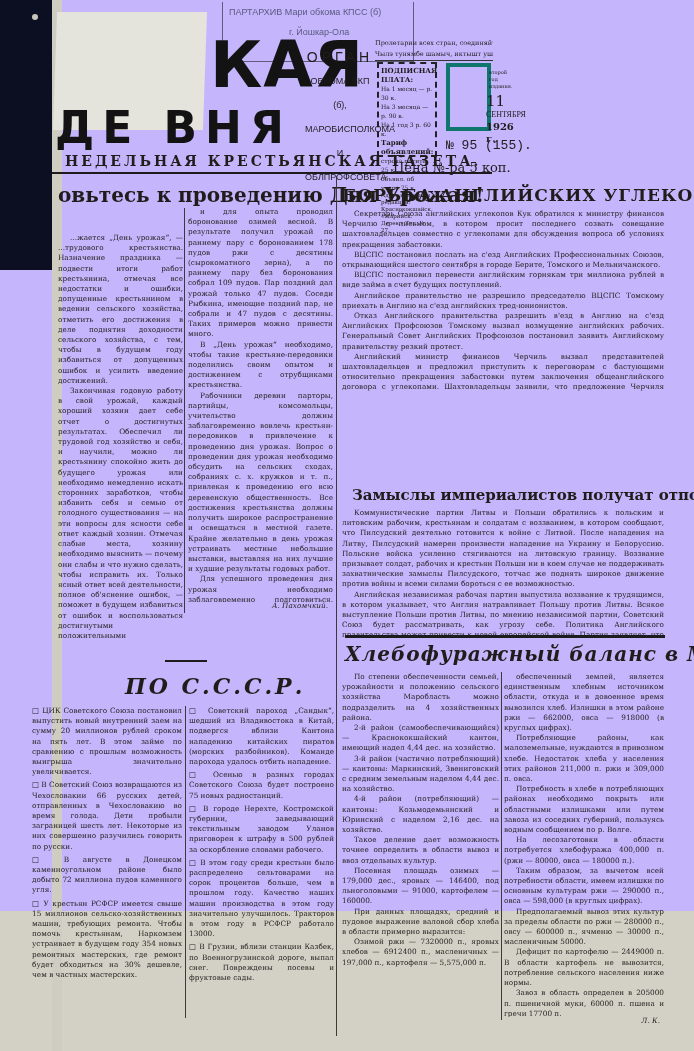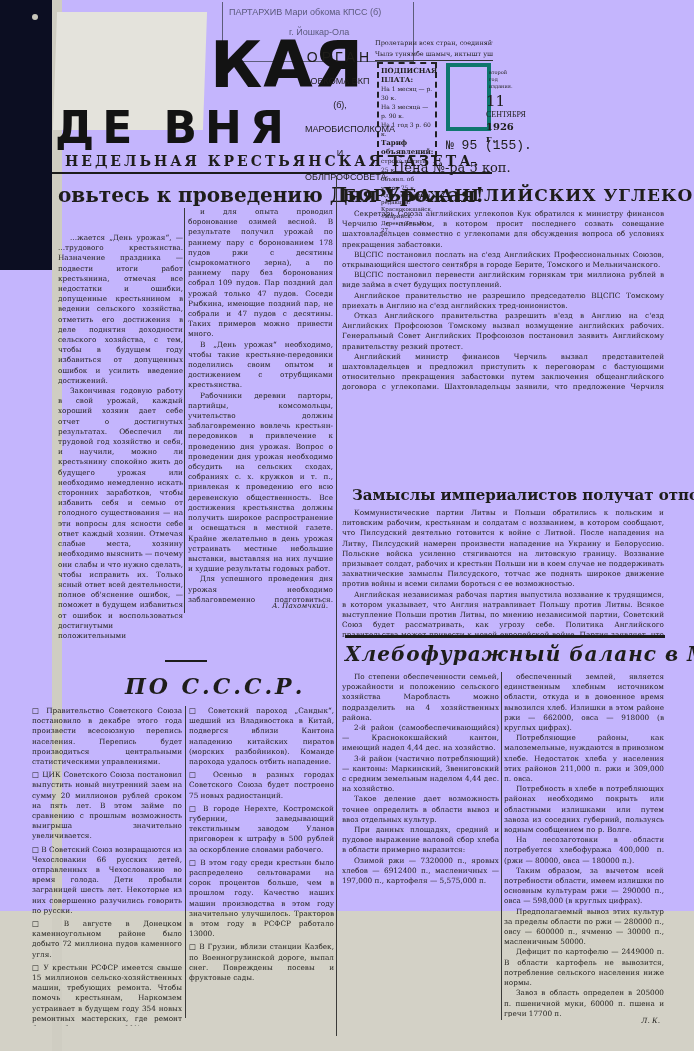--- a/index.html
+++ b/index.html
@@ -117,21 +117,23 @@
     <p>Английская независимая рабочая партия выпустила воззвание к трудящимся, в котором указывает, что Англия натравливает Польшу против Литвы. Всякое выступление Польши против Литвы, по мнению независимой партии, Советский Союз будет рассматривать, как угрозу себе. Политика Английского правительства может привести к новой европейской войне. Партия заявляет, что всякая угроза новой войны встретит со стороны рабочих решительный отпор.</p>
   </div>
 
   <div class="rule" style="left:345px;top:635px;width:320px;height:3px;"></div>
 
   <div class="headline hl-italic" style="left:345px;top:642px;font-size:20px;letter-spacing:1px;">Хлебофуражный баланс в МАО</div>
   <div class="col" style="left:342px;top:672px;width:157px;height:350px;overflow:hidden;">
     <p>По степени обеспеченности семьей, урожайности и положению сельского хозяйства Маробласть можно подразделить на 4 хозяйственных района.</p>
     <p>2-й район (самообеспечивающийся) — Краснококшайский кантон, имеющий надел 4,44 дес. на хозяйство.</p>
     <p>3-й район (частично потребляющий) — кантоны: Маркинский, Звениговский с средним земельным наделом 4,44 дес. на хозяйство.</p>
+    <p>4-й район (потребляющий) — кантоны: Козьмодемьянский и Юринский с наделом 2,16 дес. на хозяйство.</p>
     <p>Такое деление дает возможность точнее определить в области вывоз и ввоз отдельных культур.</p>
+    <p>Посевная площадь озимых — 179,000 дес., яровых — 146400, под льноголовыми — 91000, картофелем — 160000.</p>
     <p>При данных площадях, средний и пудовое выражение валовой сбор хлеба в области примерно выразится:</p>
     <p>Озимой ржи — 7320000 п., яровых хлебов — 6912400 п., масленичных — 197,000 п., картофеля — 5,575,000 п.</p>
 
   </div>
   <div class="vline" style="left:501px;top:672px;height:348px;"></div>
   <div class="col" style="left:504px;top:672px;width:160px;height:345px;overflow:hidden;">
     <p>обеспеченный землей, является единственным хлебным источником области, откуда и в довоенное время вывозился хлеб. Излишки в этом районе ржи — 662000, овса — 918000 (в круглых цифрах).</p>
     <p>Потребляющие районы, как малоземельные, нуждаются в привозном хлебе. Недостаток хлеба у населения этих районов 211,000 п. ржи и 309,000 п. овса.</p>
     <p>Потребность в хлебе в потребляющих районах необходимо покрыть или областными излишками или путем завоза из соседних губерний, пользуясь водным сообщением по р. Волге.</p>
     <p>На лесозаготовки в области потребуется хлебофуража 400,000 п. (ржи — 80000, овса — 180000 п.).</p>
@@ -139,21 +141,20 @@
     <p>Предполагаемый вывоз этих культур за пределы области по ржи — 280000 п., овсу — 600000 п., ячменю — 30000 п., масленичным 50000.</p>
     <p>Дефицит по картофелю — 2449000 п. В области картофель не вывозится, потребление сельского населения ниже нормы.</p>
     <p>Завоз в область определен в 205000 п. пшеничной муки, 60000 п. пшена и гречи 17700 п.</p>
 
   </div>
   <div class="col sig" style="left:600px;top:1016px;width:60px;">Л. К.</div>
 
   <div class="rule" style="left:165px;top:660px;width:42px;height:2px;"></div>
   <div class="headline hl-italic" style="left:125px;top:673px;font-size:22px;letter-spacing:3px;">ПО С.С.С.Р.</div>
   <div class="col" style="left:32px;top:706px;width:150px;height:320px;overflow:hidden;">
-    <p class="item">□ Правительство Советского Союза постановило в декабре этого года произвести всесоюзную перепись населения. Перепись будет производиться центральными статистическими управлениями.</p>
     <p class="item">□ ЦИК Советского Союза постановил выпустить новый внутренний заем на сумму 20 миллионов рублей сроком на пять лет. В этом займе по сравнению с прошлым возможность выигрыша значительно увеличивается.</p>
     <p class="item">□ В Советский Союз возвращаются из Чехословакии 66 русских детей, отправленных в Чехословакию во время голода. Дети пробыли заграницей шесть лет. Некоторые из них совершенно разучились говорить по русски.</p>
     <p class="item">□ В августе в Донецком каменноугольном районе было добыто 72 миллиона пудов каменного угля.</p>
     <p class="item">□ У крестьян РСФСР имеется свыше 15 миллионов сельско-хозяйственных машин, требующих ремонта. Чтобы помочь крестьянам, Наркомзем устраивает в будущем году 354 новых ремонтных мастерских, где ремонт будет обходиться на 30% дешевле, чем в частных мастерских.</p>
 
   </div>
   <div class="vline" style="left:185px;top:706px;height:312px;"></div>
   <div class="col" style="left:189px;top:706px;width:145px;height:320px;overflow:hidden;">
     <p class="item">□ Советский пароход „Сандык“, шедший из Владивостока в Китай, подвергся вблизи Кантона нападению китайских пиратов (морских разбойников). Команде парохода удалось отбить нападение.</p>
     <p class="item">□ Осенью в разных городах Советского Союза будет построено 75 новых радиостанций.</p>

